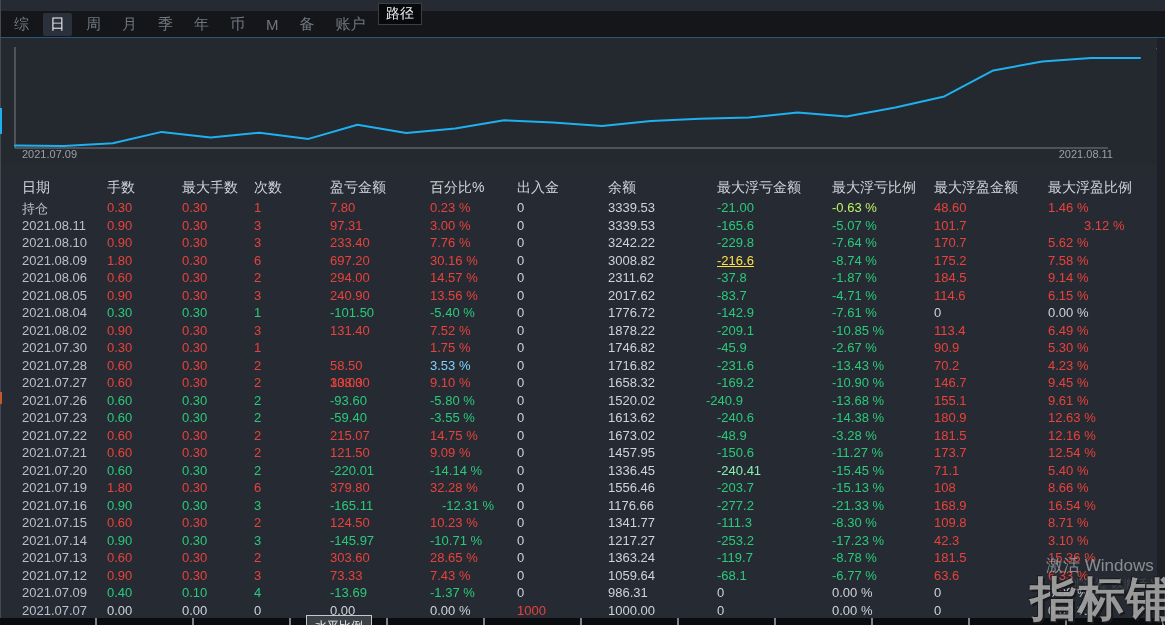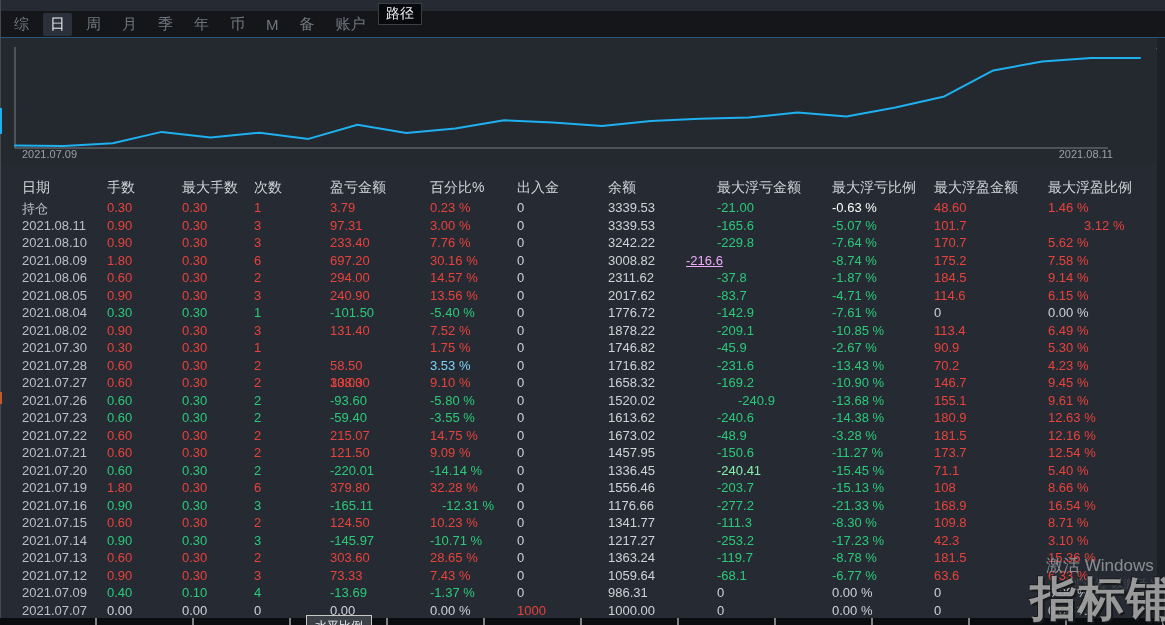--- a/index.html
+++ b/index.html
@@ -94,26 +94,26 @@
         <span class="hcell" style="left: 832px;">最大浮亏比例</span>
         <span class="hcell" style="left: 934px;">最大浮盈金额</span>
         <span class="hcell" style="left: 1048px;">最大浮盈比例</span>
       </div>
     <div id="tbody">
         <div class="trow" style="top: 34px;">
           <span class="tcell" style="left: 22px; color: rgb(185, 192, 201);">持仓</span>
           <span class="tcell" style="left: 107px; color: rgb(232, 66, 59);">0.30</span>
           <span class="tcell" style="left: 182px; color: rgb(232, 66, 59);">0.30</span>
           <span class="tcell" style="left: 254px; color: rgb(232, 66, 59);">1</span>
-          <span class="tcell" style="left: 330px; color: rgb(232, 66, 59);">3.79</span>
+          <span class="tcell" style="left: 330px; color: rgb(232, 66, 59);">7.80</span>
           <span class="tcell" style="left: 430px; color: rgb(232, 66, 59);">0.23 %</span>
           <span class="tcell" style="left: 517px; color: rgb(206, 211, 218);">0</span>
           <span class="tcell" style="left: 608px; color: rgb(206, 211, 218);">3339.53</span>
           <span class="tcell" style="left: 717px; color: rgb(43, 201, 122);">-21.00</span>
-          <span class="tcell" style="left: 832px; color: #ffffff;">-0.63 %</span>
+          <span class="tcell" style="left: 832px; color: #bef264;">-0.63 %</span>
           <span class="tcell" style="left: 934px; color: rgb(232, 66, 59);">48.60</span>
           <span class="tcell" style="left: 1048px; color: rgb(232, 66, 59);">1.46 %</span>
         </div>
         <div class="trow" style="top: 51.5px;">
           <span class="tcell" style="left: 22px; color: rgb(185, 192, 201);">2021.08.11</span>
           <span class="tcell" style="left: 107px; color: rgb(232, 66, 59);">0.90</span>
           <span class="tcell" style="left: 182px; color: rgb(232, 66, 59);">0.30</span>
           <span class="tcell" style="left: 254px; color: rgb(232, 66, 59);">3</span>
           <span class="tcell" style="left: 330px; color: rgb(232, 66, 59);">97.31</span>
           <span class="tcell" style="left: 430px; color: rgb(232, 66, 59);">3.00 %</span>
@@ -140,21 +140,21 @@
         </div>
         <div class="trow" style="top: 86.5px;">
           <span class="tcell" style="left: 22px; color: rgb(185, 192, 201);">2021.08.09</span>
           <span class="tcell" style="left: 107px; color: rgb(232, 66, 59);">1.80</span>
           <span class="tcell" style="left: 182px; color: rgb(232, 66, 59);">0.30</span>
           <span class="tcell" style="left: 254px; color: rgb(232, 66, 59);">6</span>
           <span class="tcell" style="left: 330px; color: rgb(232, 66, 59);">697.20</span>
           <span class="tcell" style="left: 430px; color: rgb(232, 66, 59);">30.16 %</span>
           <span class="tcell" style="left: 517px; color: rgb(206, 211, 218);">0</span>
           <span class="tcell" style="left: 608px; color: rgb(206, 211, 218);">3008.82</span>
-          <span class="tcell" style="left: 686px; color: #f0abfc; text-decoration: underline;">-216.6</span>
+          <span class="tcell" style="left: 717px; color: #fde047; text-decoration: underline;">-216.6</span>
           <span class="tcell" style="left: 832px; color: rgb(43, 201, 122);">-8.74 %</span>
           <span class="tcell" style="left: 934px; color: rgb(232, 66, 59);">175.2</span>
           <span class="tcell" style="left: 1048px; color: rgb(232, 66, 59);">7.58 %</span>
         </div>
         <div class="trow" style="top: 104px;">
           <span class="tcell" style="left: 22px; color: rgb(185, 192, 201);">2021.08.06</span>
           <span class="tcell" style="left: 107px; color: rgb(232, 66, 59);">0.60</span>
           <span class="tcell" style="left: 182px; color: rgb(232, 66, 59);">0.30</span>
           <span class="tcell" style="left: 254px; color: rgb(232, 66, 59);">2</span>
           <span class="tcell" style="left: 330px; color: rgb(232, 66, 59);">294.00</span>
@@ -252,21 +252,21 @@
         </div>
         <div class="trow" style="top: 226.5px;">
           <span class="tcell" style="left: 22px; color: rgb(185, 192, 201);">2021.07.26</span>
           <span class="tcell" style="left: 107px; color: rgb(43, 201, 122);">0.60</span>
           <span class="tcell" style="left: 182px; color: rgb(43, 201, 122);">0.30</span>
           <span class="tcell" style="left: 254px; color: rgb(43, 201, 122);">2</span>
           <span class="tcell" style="left: 330px; color: rgb(43, 201, 122);">-93.60</span>
           <span class="tcell" style="left: 430px; color: rgb(43, 201, 122);">-5.80 %</span>
           <span class="tcell" style="left: 517px; color: rgb(206, 211, 218);">0</span>
           <span class="tcell" style="left: 608px; color: rgb(206, 211, 218);">1520.02</span>
-          <span class="tcell" style="left: 738px; color: rgb(43, 201, 122);">-240.9</span>
+          <span class="tcell" style="left: 706px; color: rgb(43, 201, 122);">-240.9</span>
           <span class="tcell" style="left: 832px; color: rgb(43, 201, 122);">-13.68 %</span>
           <span class="tcell" style="left: 934px; color: rgb(232, 66, 59);">155.1</span>
           <span class="tcell" style="left: 1048px; color: rgb(232, 66, 59);">9.61 %</span>
         </div>
         <div class="trow" style="top: 244px;">
           <span class="tcell" style="left: 22px; color: rgb(185, 192, 201);">2021.07.23</span>
           <span class="tcell" style="left: 107px; color: rgb(43, 201, 122);">0.60</span>
           <span class="tcell" style="left: 182px; color: rgb(43, 201, 122);">0.30</span>
           <span class="tcell" style="left: 254px; color: rgb(43, 201, 122);">2</span>
           <span class="tcell" style="left: 330px; color: rgb(43, 201, 122);">-59.40</span>

